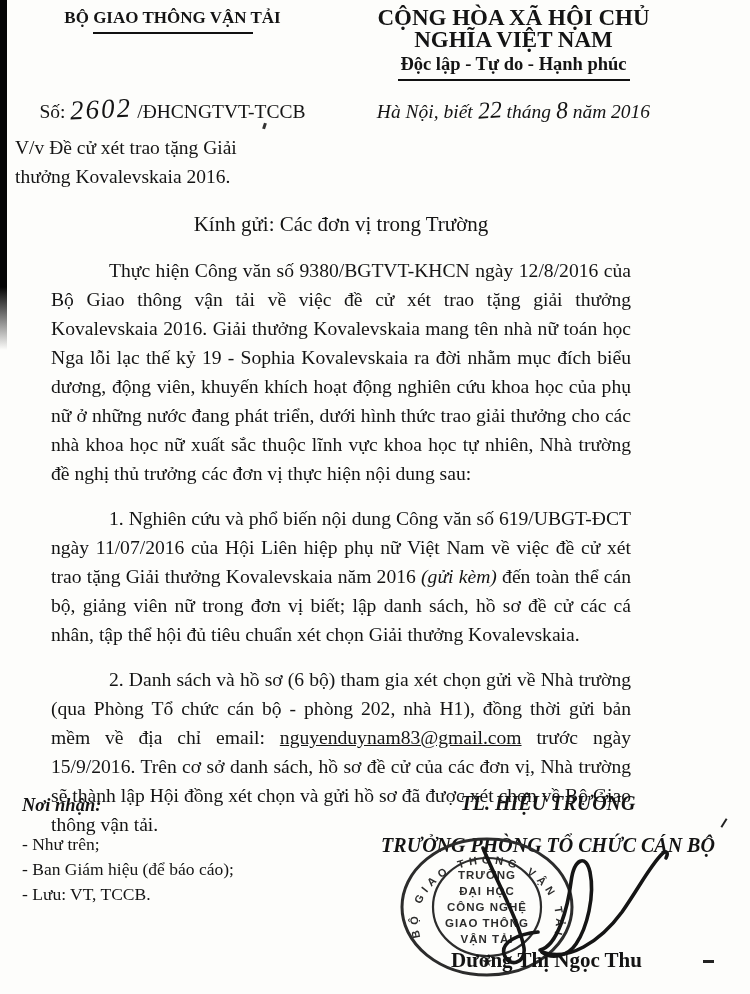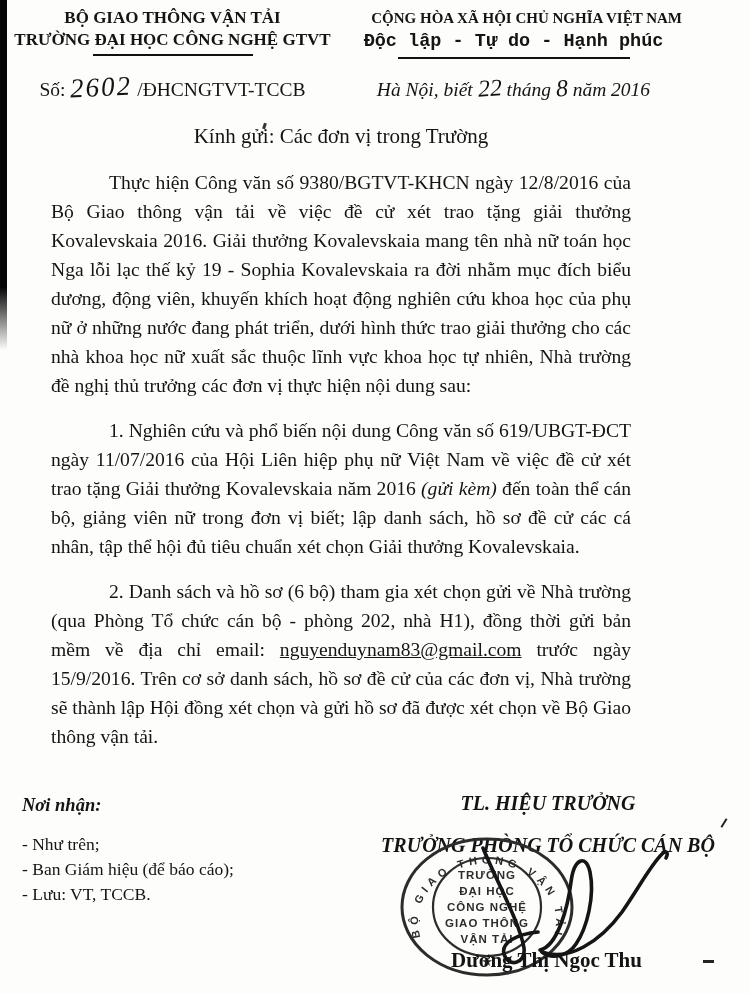--- a/index.html
+++ b/index.html
@@ -16,22 +16,22 @@
   .scan-bar { position:absolute; left:0; top:0; width:7px; height:350px;
     background:linear-gradient(#050505 82%, rgba(5,5,5,0)); }
   .speck1 { position:absolute; left:263px; top:123px; width:3px; height:6px; background:#333; transform:rotate(18deg); }
   .speck2 { position:absolute; left:723px; top:818px; width:2px; height:10px; background:#222; transform:rotate(32deg); }
   .speck3 { position:absolute; left:703px; top:960px; width:11px; height:3px; background:#222; }
 
   
   .header { display:flex; padding-top:7px; }
   .hdr-left { width:345px; text-align:center; font-weight:bold; font-size:17px; line-height:22px; }
   .hdr-right { flex:1; text-align:center; font-weight:bold; }
-  .hdr-right .nat1 { font-size:15px; line-height:22px;text-align:right; }
-  .hdr-right .nat2 { font-size:18.5px; line-height:24px; margin-top:1px;font-family:Liberation Mono, monospace; }
+  .hdr-right .nat1 { font-size:23px; line-height:22px; }
+  .hdr-right .nat2 { font-size:18.5px; line-height:24px; margin-top:1px; }
   .rule-left  { width:160px; border-top:2.5px solid #111; margin:3px auto 0; }
   .rule-right { width:232px; border-top:2.5px solid #111; margin:3px auto 0; }
 
   
   .meta { display:flex; align-items:baseline; margin-top:13px; }
   .doc-number { width:345px; text-align:center; font-size:19.5px; }
   .hand { font-style:italic; font-size:27px; letter-spacing:2px; display:inline-block; transform:rotate(-3deg); }
   .hand-sm { font-style:italic; font-size:24px; display:inline-block; transform:rotate(-4deg); }
   .place-date { flex:1; text-align:center; font-style:italic; font-size:19.5px; }
 
@@ -65,21 +65,20 @@
 <div class="page">
 
   <div class="scan-bar"></div>
   <div class="speck1"></div>
   <div class="speck2"></div>
   <div class="speck3"></div>
 
   <div class="header">
     <div class="hdr-left">
       <div>BỘ GIAO THÔNG VẬN TẢI</div>
-      <div>TRƯỜNG ĐẠI HỌC CÔNG NGHỆ GTVT</div>
       <div class="rule-left"></div>
     </div>
     <div class="hdr-right">
       <div class="nat1">CỘNG HÒA XÃ HỘI CHỦ NGHĨA VIỆT NAM</div>
       <div class="nat2">Độc lập - Tự do - Hạnh phúc</div>
       <div class="rule-right"></div>
     </div>
   </div>
 
   <div class="meta">
@@ -90,20 +89,24 @@
     </div>
     <div class="place-date">
       <span>Hà Nội, biết</span>
       <span class="hand-sm">22</span>
       <span>tháng</span>
       <span class="hand-sm">8</span>
       <span>năm 2016</span>
     </div>
   </div>
 
+  <div class="subject">
+    <div>V/v Đề cử xét trao tặng Giải</div>
+    <div>thưởng Kovalevskaia 2016.</div>
+  </div>
 
   <div class="salutation">Kính gửi: Các đơn vị trong Trường</div>
 
   <div class="body">
     <p>Thực hiện Công văn số 9380/BGTVT-KHCN ngày 12/8/2016 của Bộ Giao thông vận tải về việc đề cử xét trao tặng giải thưởng Kovalevskaia 2016. Giải thưởng Kovalevskaia mang tên nhà nữ toán học Nga lỗi lạc thế kỷ 19 - Sophia Kovalevskaia ra đời nhằm mục đích biểu dương, động viên, khuyến khích hoạt động nghiên cứu khoa học của phụ nữ ở những nước đang phát triển, dưới hình thức trao giải thưởng cho các nhà khoa học nữ xuất sắc thuộc lĩnh vực khoa học tự nhiên, Nhà trường đề nghị thủ trưởng các đơn vị thực hiện nội dung sau:</p>
     <p><span>1. Nghiên cứu và phổ biến nội dung Công văn số 619/UBGT-ĐCT ngày 11/07/2016 của Hội Liên hiệp phụ nữ Việt Nam về việc đề cử xét trao tặng Giải thưởng Kovalevskaia năm 2016 </span><span class="italic">(gửi kèm)</span><span> đến toàn thể cán bộ, giảng viên nữ trong đơn vị biết; lập danh sách, hồ sơ đề cử các cá nhân, tập thể hội đủ tiêu chuẩn xét chọn Giải thưởng Kovalevskaia.</span></p>
     <p><span>2. Danh sách và hồ sơ (6 bộ) tham gia xét chọn gửi về Nhà trường (qua Phòng Tổ chức cán bộ - phòng 202, nhà H1), đồng thời gửi bản mềm về địa chỉ email: </span><span class="email">nguyenduynam83@gmail.com</span><span> trước ngày 15/9/2016. Trên cơ sở danh sách, hồ sơ đề cử của các đơn vị, Nhà trường sẽ thành lập Hội đồng xét chọn và gửi hồ sơ đã được xét chọn về Bộ Giao thông vận tải.</span></p>
   </div>
 
   <div class="recipients">

